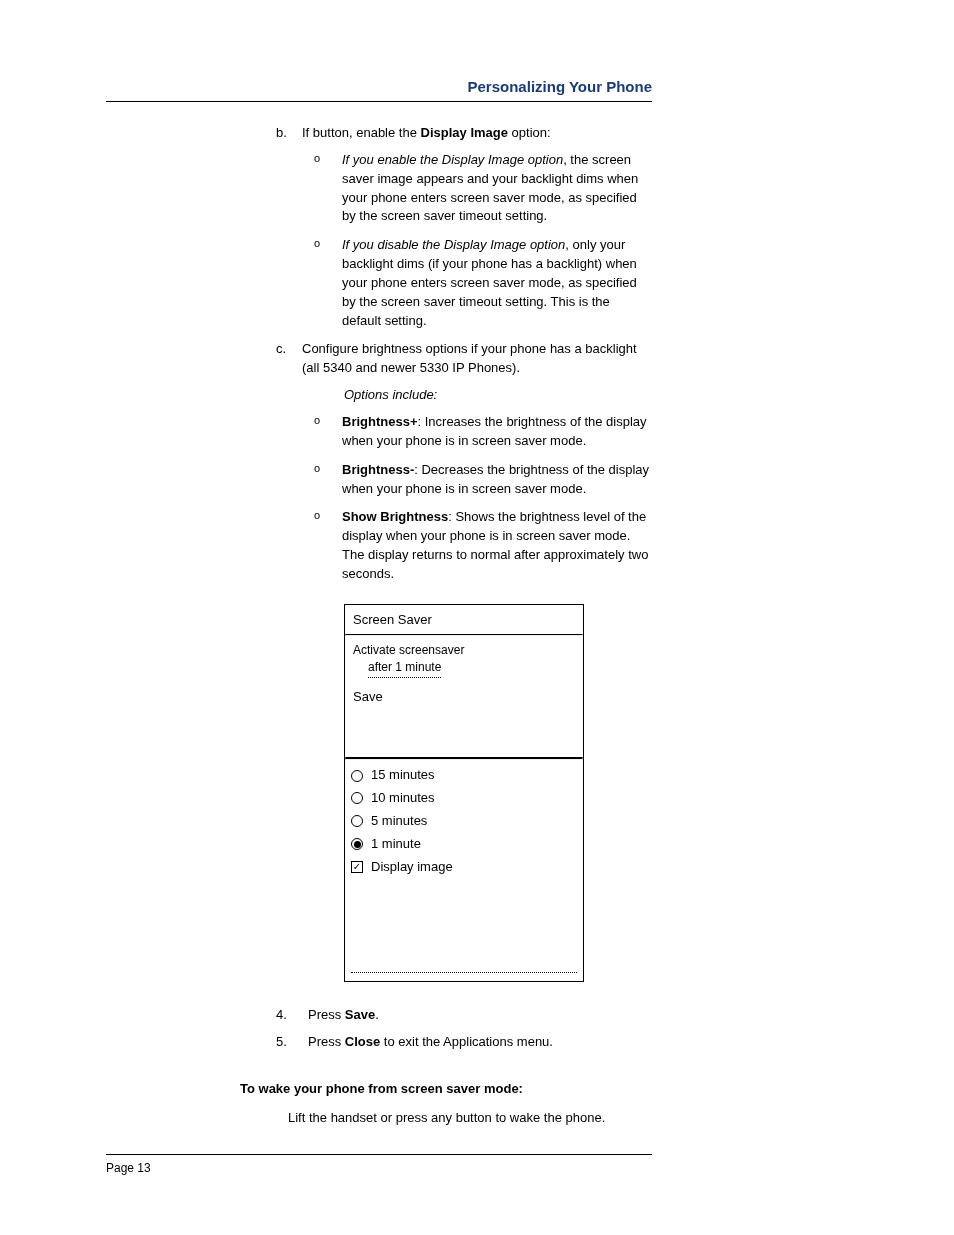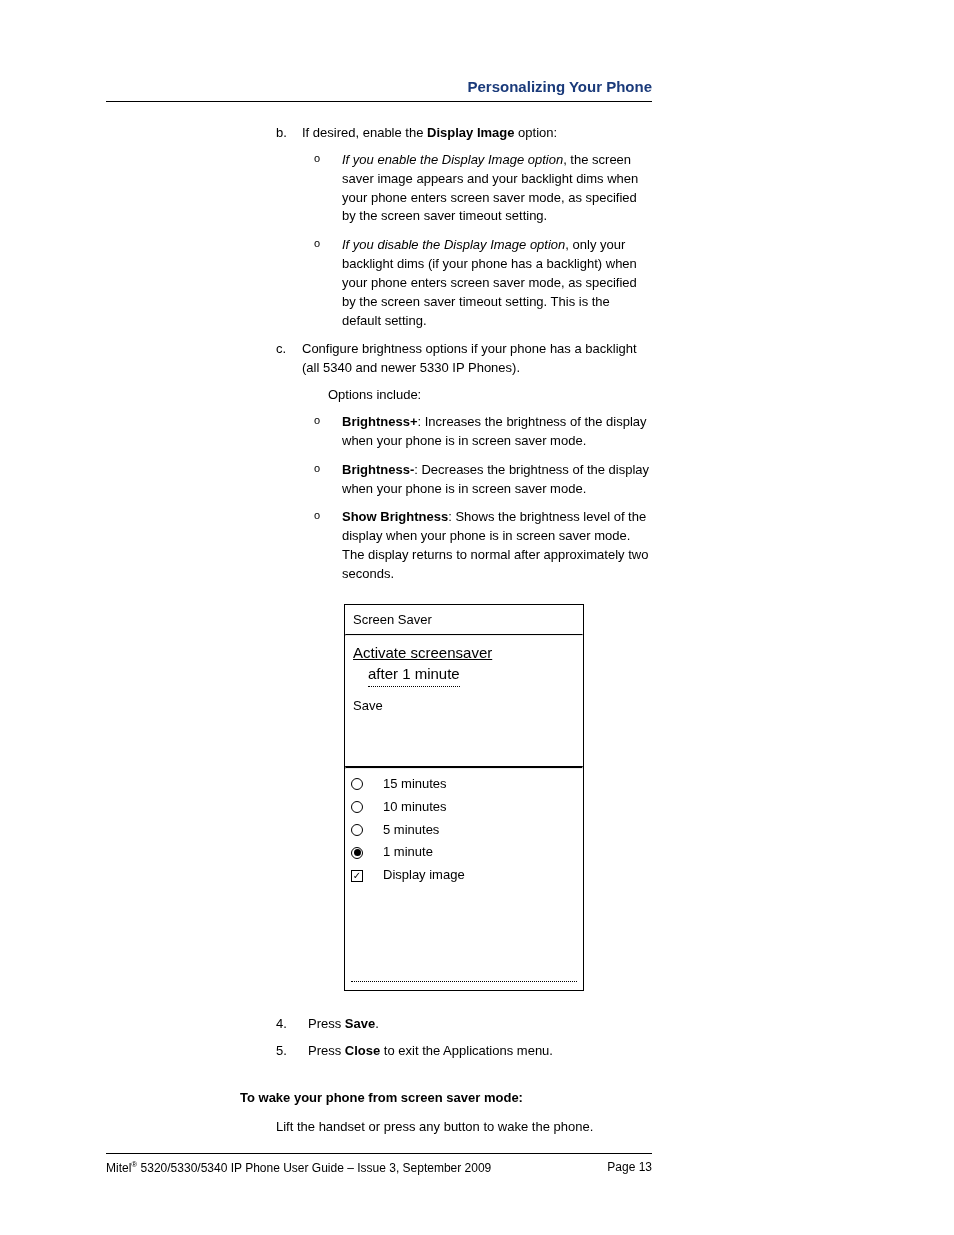--- a/index.html
+++ b/index.html
@@ -58,79 +58,79 @@
     padding-left: 40px;
     margin-bottom: 10px;
   }
   ul.circ > li > .marker {
     position: absolute;
     left: 12px;
     top: 0;
     font-size: 11px;
   }
   .options-include {
-    margin: 8px 0 8px 26px;
+    margin: 8px 0 8px 42px;
+    font-style: italic;
   }
   ol.numbered > li {
     position: relative;
     padding-left: 32px;
     margin-bottom: 8px;
   }
   ol.numbered > li > .marker {
     position: absolute;
     left: 0;
     top: 0;
   }
   .bold { font-weight: bold; }
   .italic { font-style: italic; }
   .section-head {
     font-weight: bold;
     margin: 28px 0 10px -36px;
   }
   .wake-line {
-    margin-left: 0;
+    margin-left: 12px;
     margin-top: 6px;
   }
   
   .phone-box {
     width: 238px;
     margin: 20px auto 24px auto;
     border: 1.5px solid #000;
     font-family: Arial, sans-serif;
     font-size: 13px;
   }
   .phone-title {
     padding: 6px 8px 4px 8px;
   }
   .phone-sep { border-top: 1px solid #000; margin: 0; }
   .phone-sep-thick { border-top: 2px solid #000; margin: 0; }
   .phone-activate {
     padding: 6px 8px 2px 8px;
-    font-size: 15px;
-    text-decoration: underline;
+    font-size: 12px;
   }
   .phone-activate .dotted {
     border-bottom: 1px dotted #000;
     display: inline-block;
     padding-bottom: 1px;
     margin-left: 15px;
   }
   .phone-save {
     padding: 8px 8px 50px 8px;
   }
   .phone-cancel {
     padding: 6px 8px 4px 8px;
   }
   .phone-options {
     padding: 4px 6px;
   }
   .phone-row {
     display: flex;
     align-items: center;
-    gap: 20px;
+    gap: 8px;
     padding: 2px 0;
   }
   .radio {
     width: 12px; height: 12px;
     border: 1.5px solid #000;
     border-radius: 50%;
     display: inline-flex;
     align-items: center;
     justify-content: center;
     box-sizing: border-box;
@@ -185,21 +185,21 @@
 
   <div class="header-title">Personalizing Your Phone</div>
   <hr class="header-rule">
 
   <div class="content">
 
     <ol class="lettered">
       <li>
         <span class="marker">b.</span>
         <span>
-          <span>If desired, enable the </span><span class="bold">Display Image</span><span> option:</span>
+          <span>If button, enable the </span><span class="bold">Display Image</span><span> option:</span>
         </span>
         <ul class="circ">
           <li>
             <span class="marker">o</span>
             <span class="italic">If you enable the Display Image option</span><span>, the screen saver image appears and your backlight dims when your phone enters screen saver mode, as specified by the screen saver timeout setting.</span>
           </li>
           <li>
             <span class="marker">o</span>
             <span class="italic">If you disable the Display Image option</span><span>, only your backlight dims (if your phone has a backlight) when your phone enters screen saver mode, as specified by the screen saver timeout setting. This is the default setting.</span>
           </li>
@@ -273,20 +273,17 @@
     </ol>
 
     <div class="section-head">To wake your phone from screen saver mode:</div>
     <div class="wake-line">Lift the handset or press any button to wake the phone.</div>
 
   </div>
 
   <div class="footer">
     <hr class="footer-rule">
     <div class="footer-row">
-      <div>
-        <span>Mitel</span><span class="sup">®</span><span> 5320/5330/5340 IP Phone User Guide – Issue 3, September 2009</span>
-      </div>
       <div>Page 13</div>
     </div>
   </div>
 
 </div>
 
 </body></html>

